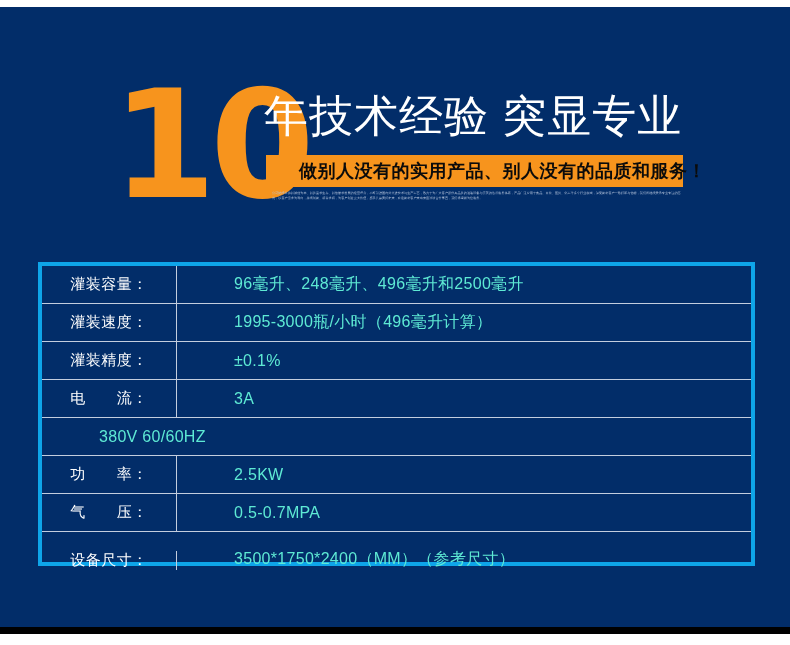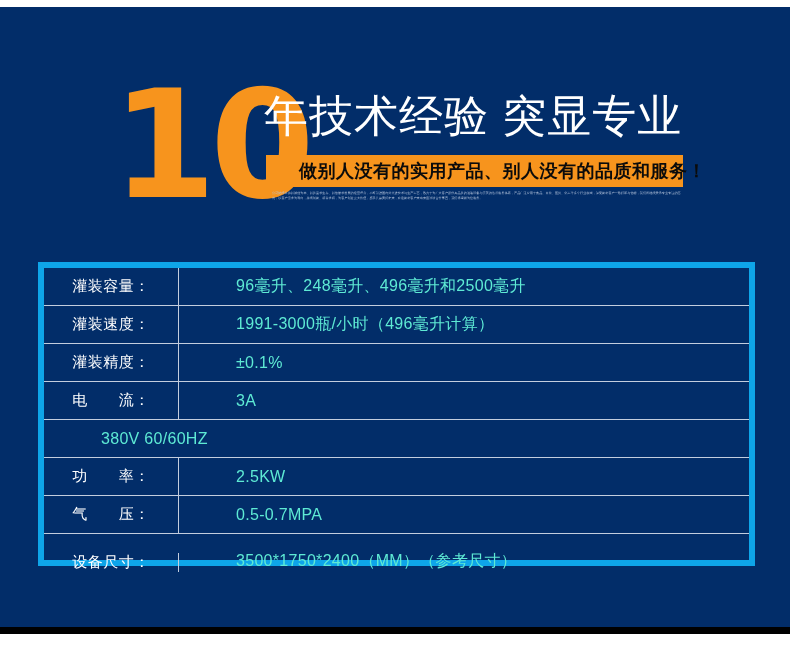--- a/index.html
+++ b/index.html
@@ -129,21 +129,21 @@
     height: 18px;
   }
 
   
   .spec-table {
     position: absolute;
     left: 38px;
     top: 262px;
     width: 717px;
     height: 304px;
-    border: 6px solid #0ea5e9;
+    border: 4px solid #0ea5e9;
     box-sizing: border-box;
     background: #022d69;
   }
 
   .spec-row {
     display: flex;
     height: 38px;
     box-sizing: border-box;
     border-bottom: 1px solid #c3cdde;
   }
@@ -200,21 +200,21 @@
 
   <div class="spec-table">
 
     <div class="spec-row">
       <div class="spec-label">灌装容量：</div>
       <div class="spec-value">96毫升、248毫升、496毫升和2500毫升</div>
     </div>
 
     <div class="spec-row">
       <div class="spec-label">灌装速度：</div>
-      <div class="spec-value">1991-3000瓶/小时（496毫升计算）</div>
+      <div class="spec-value">1995-3000瓶/小时（496毫升计算）</div>
     </div>
 
     <div class="spec-row">
       <div class="spec-label">灌装精度：</div>
       <div class="spec-value">±0.1%</div>
     </div>
 
     <div class="spec-row">
       <div class="spec-label">电　　流：</div>
       <div class="spec-value">3A</div>

